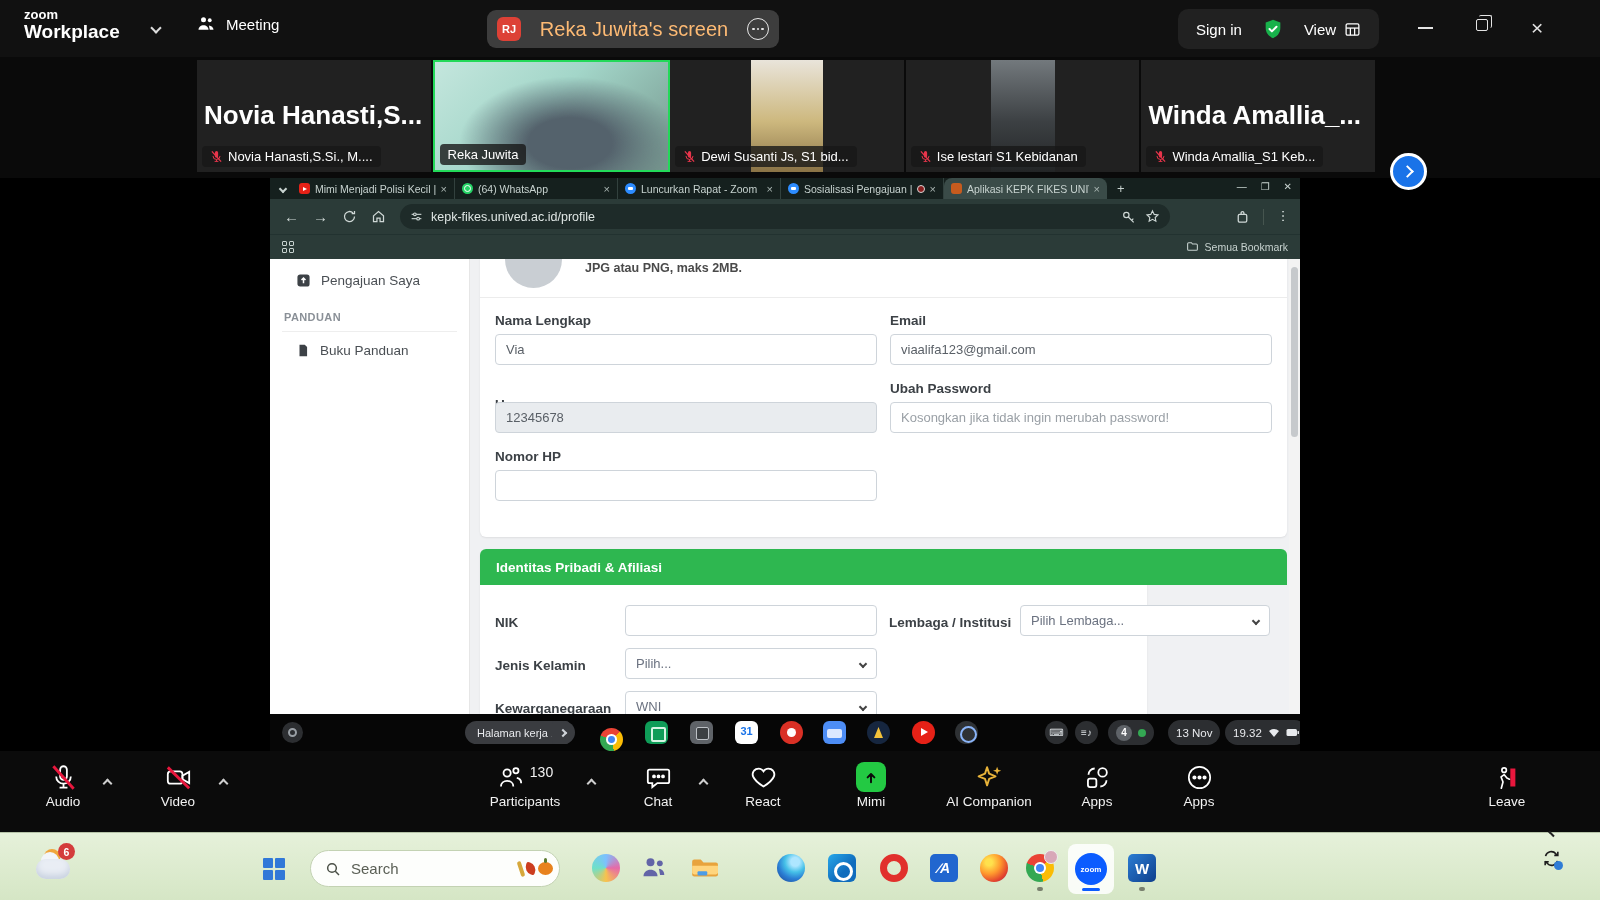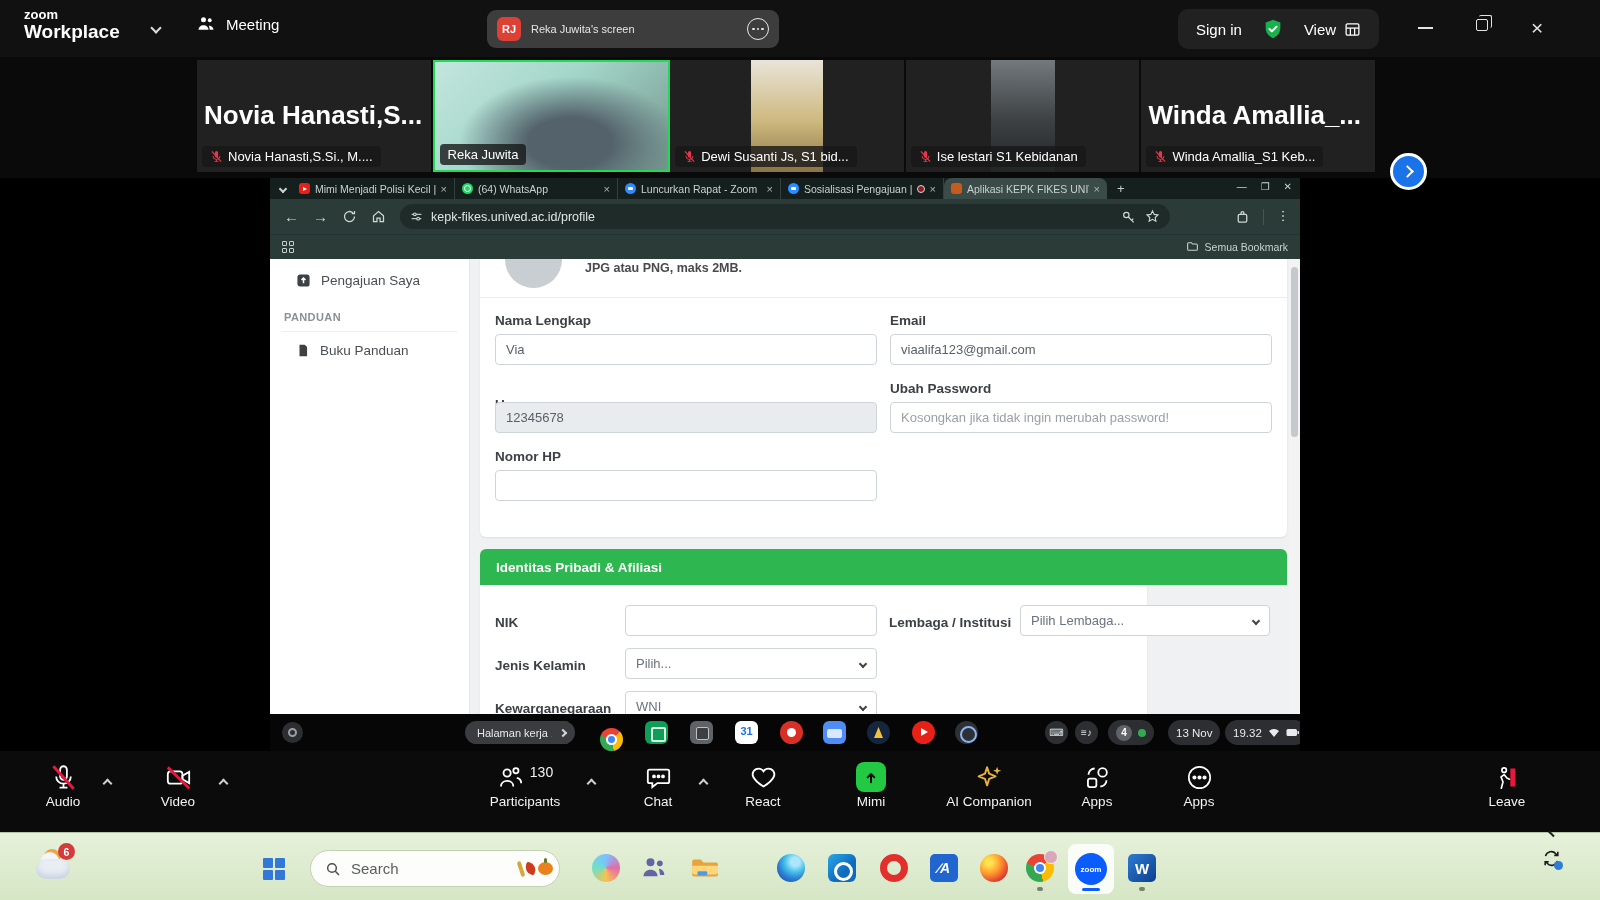--- a/index.html
+++ b/index.html
@@ -13,24 +13,24 @@
   .brand{left:24px;top:8px;color:#fff;line-height:1.05;}
   .brand .b1{font-size:13px;font-weight:700;display:block;}
   .brand .b2{font-size:19px;font-weight:700;display:block;}
   .chev{display:inline-block;width:8px;height:8px;border-left:2px solid #ddd;border-top:2px solid #ddd;}
   .chev.down{transform:rotate(225deg);}
   .chev.up{transform:rotate(45deg);}
   .chev.right{transform:rotate(135deg);}
   .brand-chev{left:152px;top:24px;}
   .meeting-tab{left:196px;top:14px;display:flex;align-items:center;gap:10px;color:#fff;font-size:15px;}
   .share-pill{left:487px;top:10px;width:292px;height:38px;background:#3d3d3d;border-radius:9px;
-              display:flex;align-items:center;gap:10px;padding:10px 10px;}
+              display:flex;align-items:center;gap:10px;padding:10px 10px;text-align:center;}
   .rj-avatar{width:24px;height:24px;border-radius:6px;background:#dd4136;color:#fff;font-size:11px;
              font-weight:700;display:flex;align-items:center;justify-content:center;}
-  .share-pill .txt{color:#e5e5e5;font-size:11px;flex:1;}
+  .share-pill .txt{color:#fdba74;font-size:20px;flex:1;}
   .dots-circle{width:22px;height:22px;border:1.6px solid #e8e8e8;border-radius:50%;
                display:flex;align-items:center;justify-content:center;gap:2px;}
   .dots-circle i{width:2.5px;height:2.5px;border-radius:50%;background:#e8e8e8;}
   .signin-cluster{left:1178px;top:9px;height:40px;background:#212121;border-radius:10px;
                   display:flex;align-items:center;gap:20px;padding:0 18px;}
   .signin-cluster .lbl{color:#fff;font-size:15px;}
   .minimize{left:1418px;width:15px;height:2px;background:#e4e4e4;top:27px;}
   .restore{left:1476px;top:19px;width:12px;height:12px;border:1.6px solid #e4e4e4;border-radius:2px;}
   .restore::before{content:"";position:absolute;left:2px;top:-5px;width:12px;height:12px;
                    border:1.6px solid #e4e4e4;border-left:none;border-bottom:none;border-radius:2px;}

